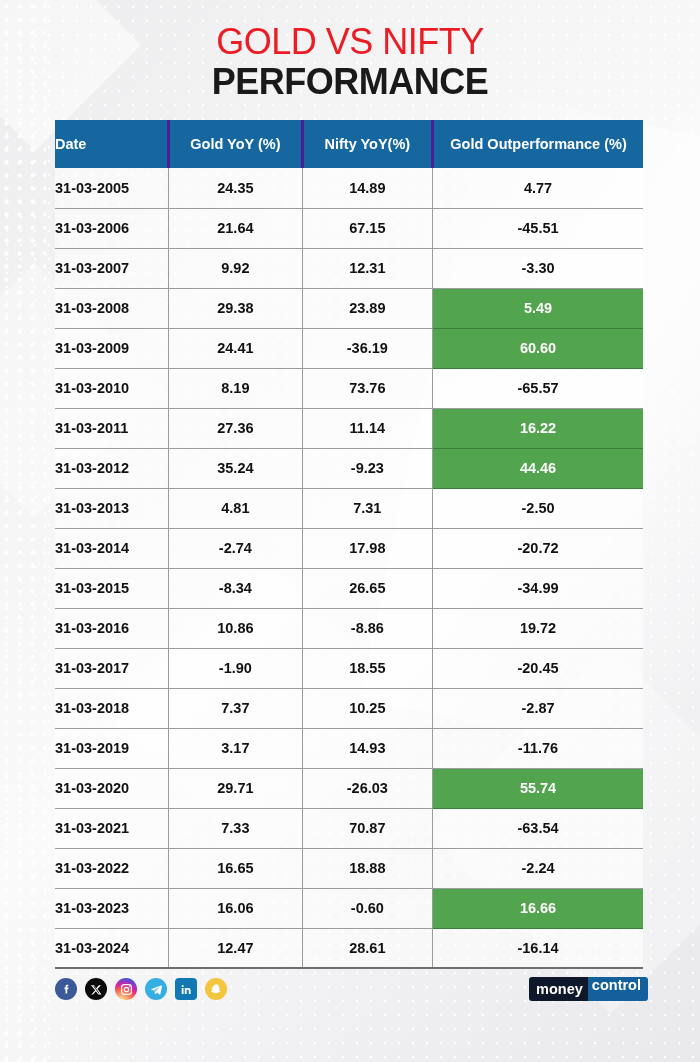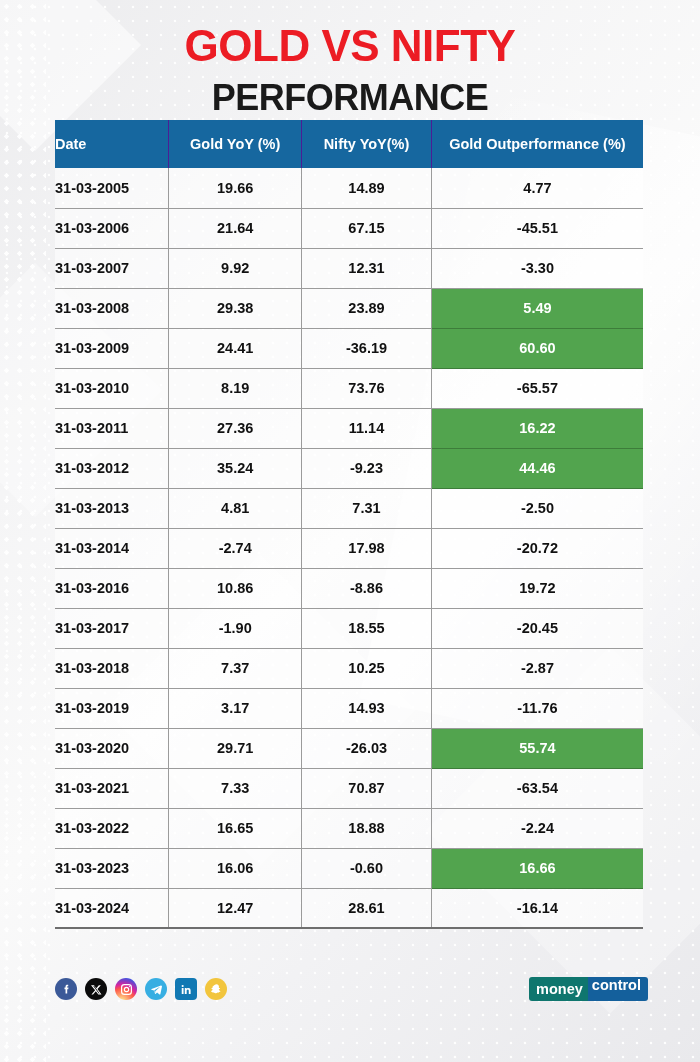--- a/index.html
+++ b/index.html
@@ -61,32 +61,32 @@
   
   #title-block {
     position: absolute;
     left: 0; top: 24px;
     width: 700px;
     text-align: center;
     line-height: 1.0;
   }
   #title-line1 {
     display: block;
-    font-size: 44px;
-    font-weight: 700;
+    font-size: 36px;
+    font-weight: 400;
     letter-spacing: -0.5px;
     color: #ec1c24;
   }
   #title-line2 {
     display: block;
     font-size: 36px;
     font-weight: 800;
     letter-spacing: -0.5px;
     color: #1a1a1a;
-    margin-top: 12px;
+    margin-top: 4px;
   }
 
   
   #data-table {
     position: absolute;
     left: 55px;
     top: 120px;
     width: 588px;
     border-collapse: collapse;
     table-layout: fixed;
@@ -95,21 +95,21 @@
     padding: 0;
     margin: 0;
   }
   thead th {
     height: 48px;
     background: #16679f;
     color: #ffffff;
     font-size: 14.5px;
     font-weight: 700;
     vertical-align: middle;
-    border-right: 1px solid #4c1d95;
+    border-right: 3px solid #4c1d95;
   }
   thead th:last-child { border-right: none; }
   th.col-date { text-align: left; padding-left: 12px; width: 110px; }
   th.col-gold { width: 128px; }
   th.col-nifty { text-align: center; width: 125px; }
   th.col-out { text-align: center; width: 205px; }
 
   tbody tr { height: 40px; }
   tbody td {
     font-size: 14.5px;
@@ -169,21 +169,21 @@
   #brand-logo {
     position: absolute;
     right: 0; top: -1px;
     display: flex;
     height: 24px;
     align-items: stretch;
     font-size: 14.5px;
     font-weight: 700;
   }
   #brand-money {
-    background: #0f766e;
+    background: #0f172a;
     color: #ffffff;
     display: flex;
     align-items: center;
     padding: 0 5px 0 7px;
     border-radius: 3px 0 0 3px;
   }
   #brand-control {
     background: #14609c;
     color: #ffffff;
     display: flex;
@@ -215,21 +215,21 @@
       <tr>
         <th class="col-date">Date</th>
         <th class="col-gold">Gold YoY (%)</th>
         <th class="col-nifty">Nifty YoY(%)</th>
         <th class="col-out">Gold Outperformance (%)</th>
       </tr>
     </thead>
     <tbody id="table-body">
         <tr>
           <td class="cell-date">31-03-2005</td>
-          <td class="cell-num">19.66</td>
+          <td class="cell-num">24.35</td>
           <td class="cell-num">14.89</td>
           <td class="cell-num cell-out">4.77</td>
         </tr>
         <tr>
           <td class="cell-date">31-03-2006</td>
           <td class="cell-num">21.64</td>
           <td class="cell-num">67.15</td>
           <td class="cell-num cell-out">-45.51</td>
         </tr>
         <tr>
@@ -272,20 +272,26 @@
           <td class="cell-date">31-03-2013</td>
           <td class="cell-num">4.81</td>
           <td class="cell-num">7.31</td>
           <td class="cell-num cell-out">-2.50</td>
         </tr>
         <tr>
           <td class="cell-date">31-03-2014</td>
           <td class="cell-num">-2.74</td>
           <td class="cell-num">17.98</td>
           <td class="cell-num cell-out">-20.72</td>
+        </tr>
+        <tr>
+          <td class="cell-date">31-03-2015</td>
+          <td class="cell-num">-8.34</td>
+          <td class="cell-num">26.65</td>
+          <td class="cell-num cell-out">-34.99</td>
         </tr>
         <tr>
           <td class="cell-date">31-03-2016</td>
           <td class="cell-num">10.86</td>
           <td class="cell-num">-8.86</td>
           <td class="cell-num cell-out">19.72</td>
         </tr>
         <tr>
           <td class="cell-date">31-03-2017</td>
           <td class="cell-num">-1.90</td>

